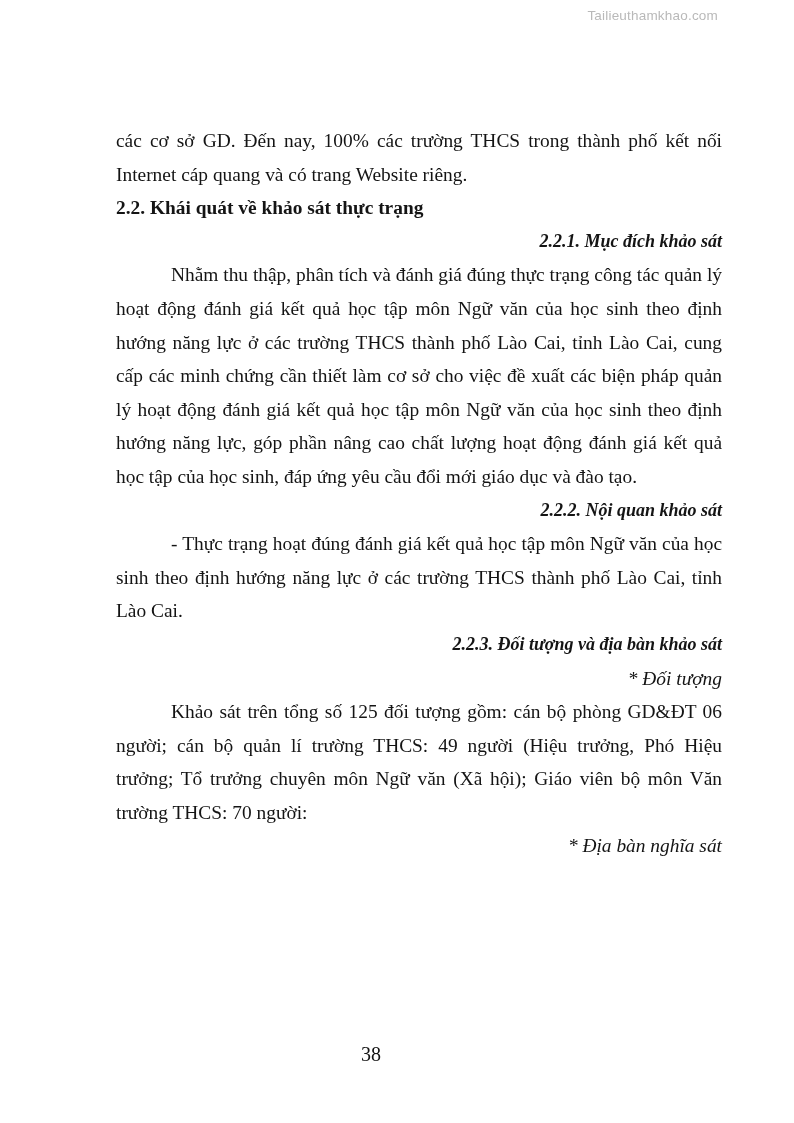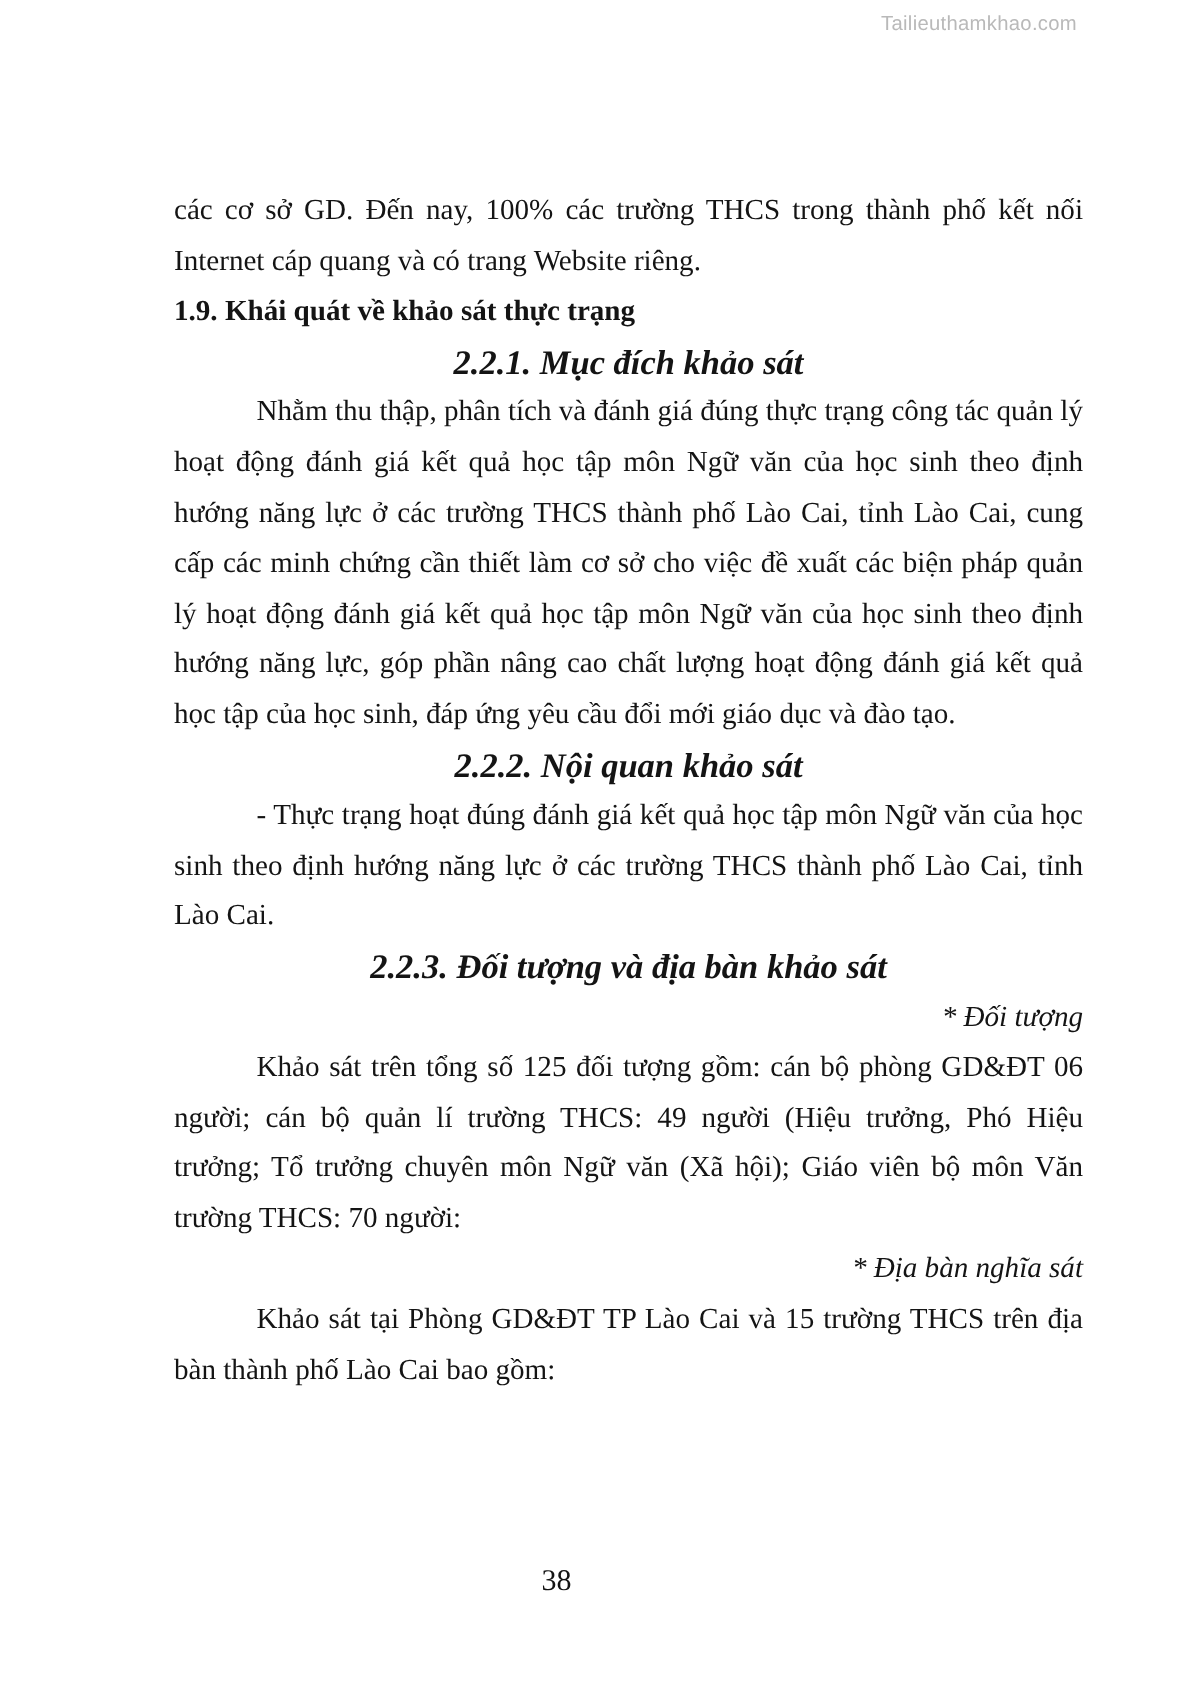--- a/index.html
+++ b/index.html
@@ -48,25 +48,25 @@
   h2.head-bold {
     margin: 0;
     font-size: 19.4px;
     line-height: 33.6px;
     font-weight: bold;
     font-style: normal;
     text-align: left;
   }
   h3.head-bold-italic {
     margin: 0;
-    font-size: 23px;
+    font-size: 18px;
     line-height: 33.6px;
     font-weight: bold;
     font-style: italic;
-    text-align: center;
+    text-align: right;
   }
   p.star-italic {
     margin: 0;
     font-size: 19.4px;
     line-height: 33.6px;
     font-style: italic;
     font-weight: normal;
     text-align: right;
     text-indent: 55px;
   }
@@ -85,38 +85,37 @@
 <body>
 
 <div class="page">
 
   <div class="watermark">Tailieuthamkhao.com</div>
 
   <div class="content">
 
     <p class="body">các cơ sở GD. Đến nay, 100% các trường THCS trong thành phố kết nối Internet cáp quang và có trang Website riêng.</p>
 
-    <h2 class="head-bold">1.9. Khái quát về khảo sát thực trạng</h2>
+    <h2 class="head-bold">2.2. Khái quát về khảo sát thực trạng</h2>
 
     <h3 class="head-bold-italic">2.2.1. Mục đích khảo sát</h3>
 
     <p class="body indent">Nhằm thu thập, phân tích và đánh giá đúng thực trạng công tác quản lý hoạt động đánh giá kết quả học tập môn Ngữ văn của học sinh theo định hướng năng lực ở các trường THCS thành phố Lào Cai, tỉnh Lào Cai, cung cấp các minh chứng cần thiết làm cơ sở cho việc đề xuất các biện pháp quản lý hoạt động đánh giá kết quả học tập môn Ngữ văn của học sinh theo định hướng năng lực, góp phần nâng cao chất lượng hoạt động đánh giá kết quả học tập của học sinh, đáp ứng yêu cầu đổi mới giáo dục và đào tạo.</p>
 
     <h3 class="head-bold-italic">2.2.2. Nội quan khảo sát</h3>
 
 
     <p class="body indent">- Thực trạng hoạt đúng đánh giá kết quả học tập môn Ngữ văn của học sinh theo định hướng năng lực ở các trường THCS thành phố Lào Cai, tỉnh Lào Cai.</p>
 
     <h3 class="head-bold-italic">2.2.3. Đối tượng và địa bàn khảo sát</h3>
 
     <p class="star-italic">* Đối tượng</p>
 
     <p class="body indent">Khảo sát trên tổng số 125 đối tượng gồm: cán bộ phòng GD&amp;ĐT 06 người; cán bộ quản lí trường THCS: 49 người (Hiệu trưởng, Phó Hiệu trưởng; Tổ trưởng chuyên môn Ngữ văn (Xã hội); Giáo viên bộ môn Văn trường THCS: 70 người:</p>
 
     <p class="star-italic">* Địa bàn nghĩa sát</p>
 
-    <p class="body indent">Khảo sát tại Phòng GD&amp;ĐT TP Lào Cai và 15 trường THCS trên địa bàn thành phố Lào Cai bao gồm:</p>
 
   </div>
 
   <div class="page-number">38</div>
 
 </div>
 
 </body></html>

